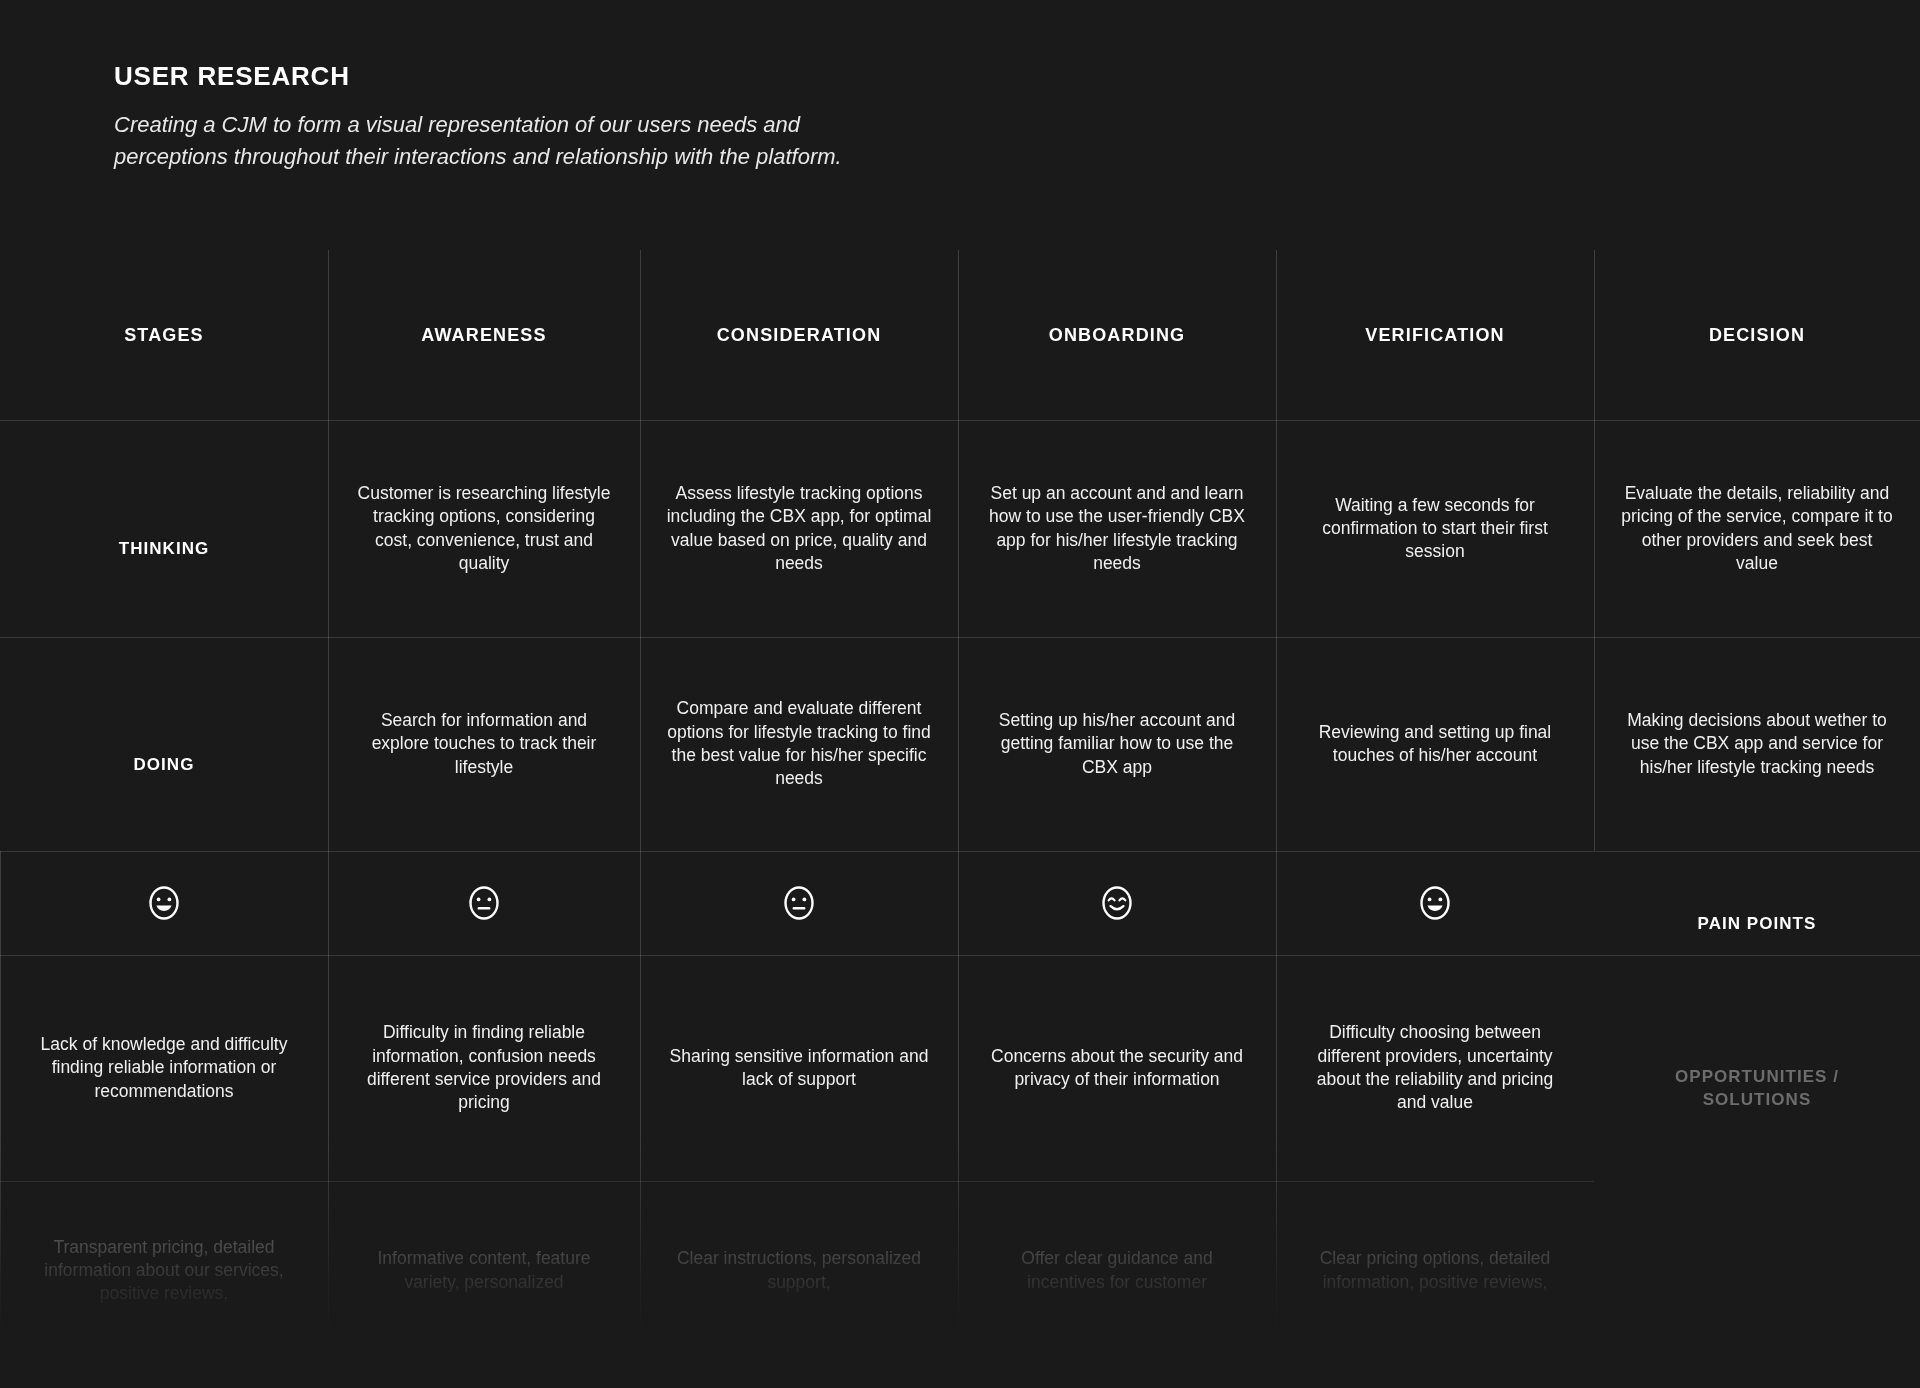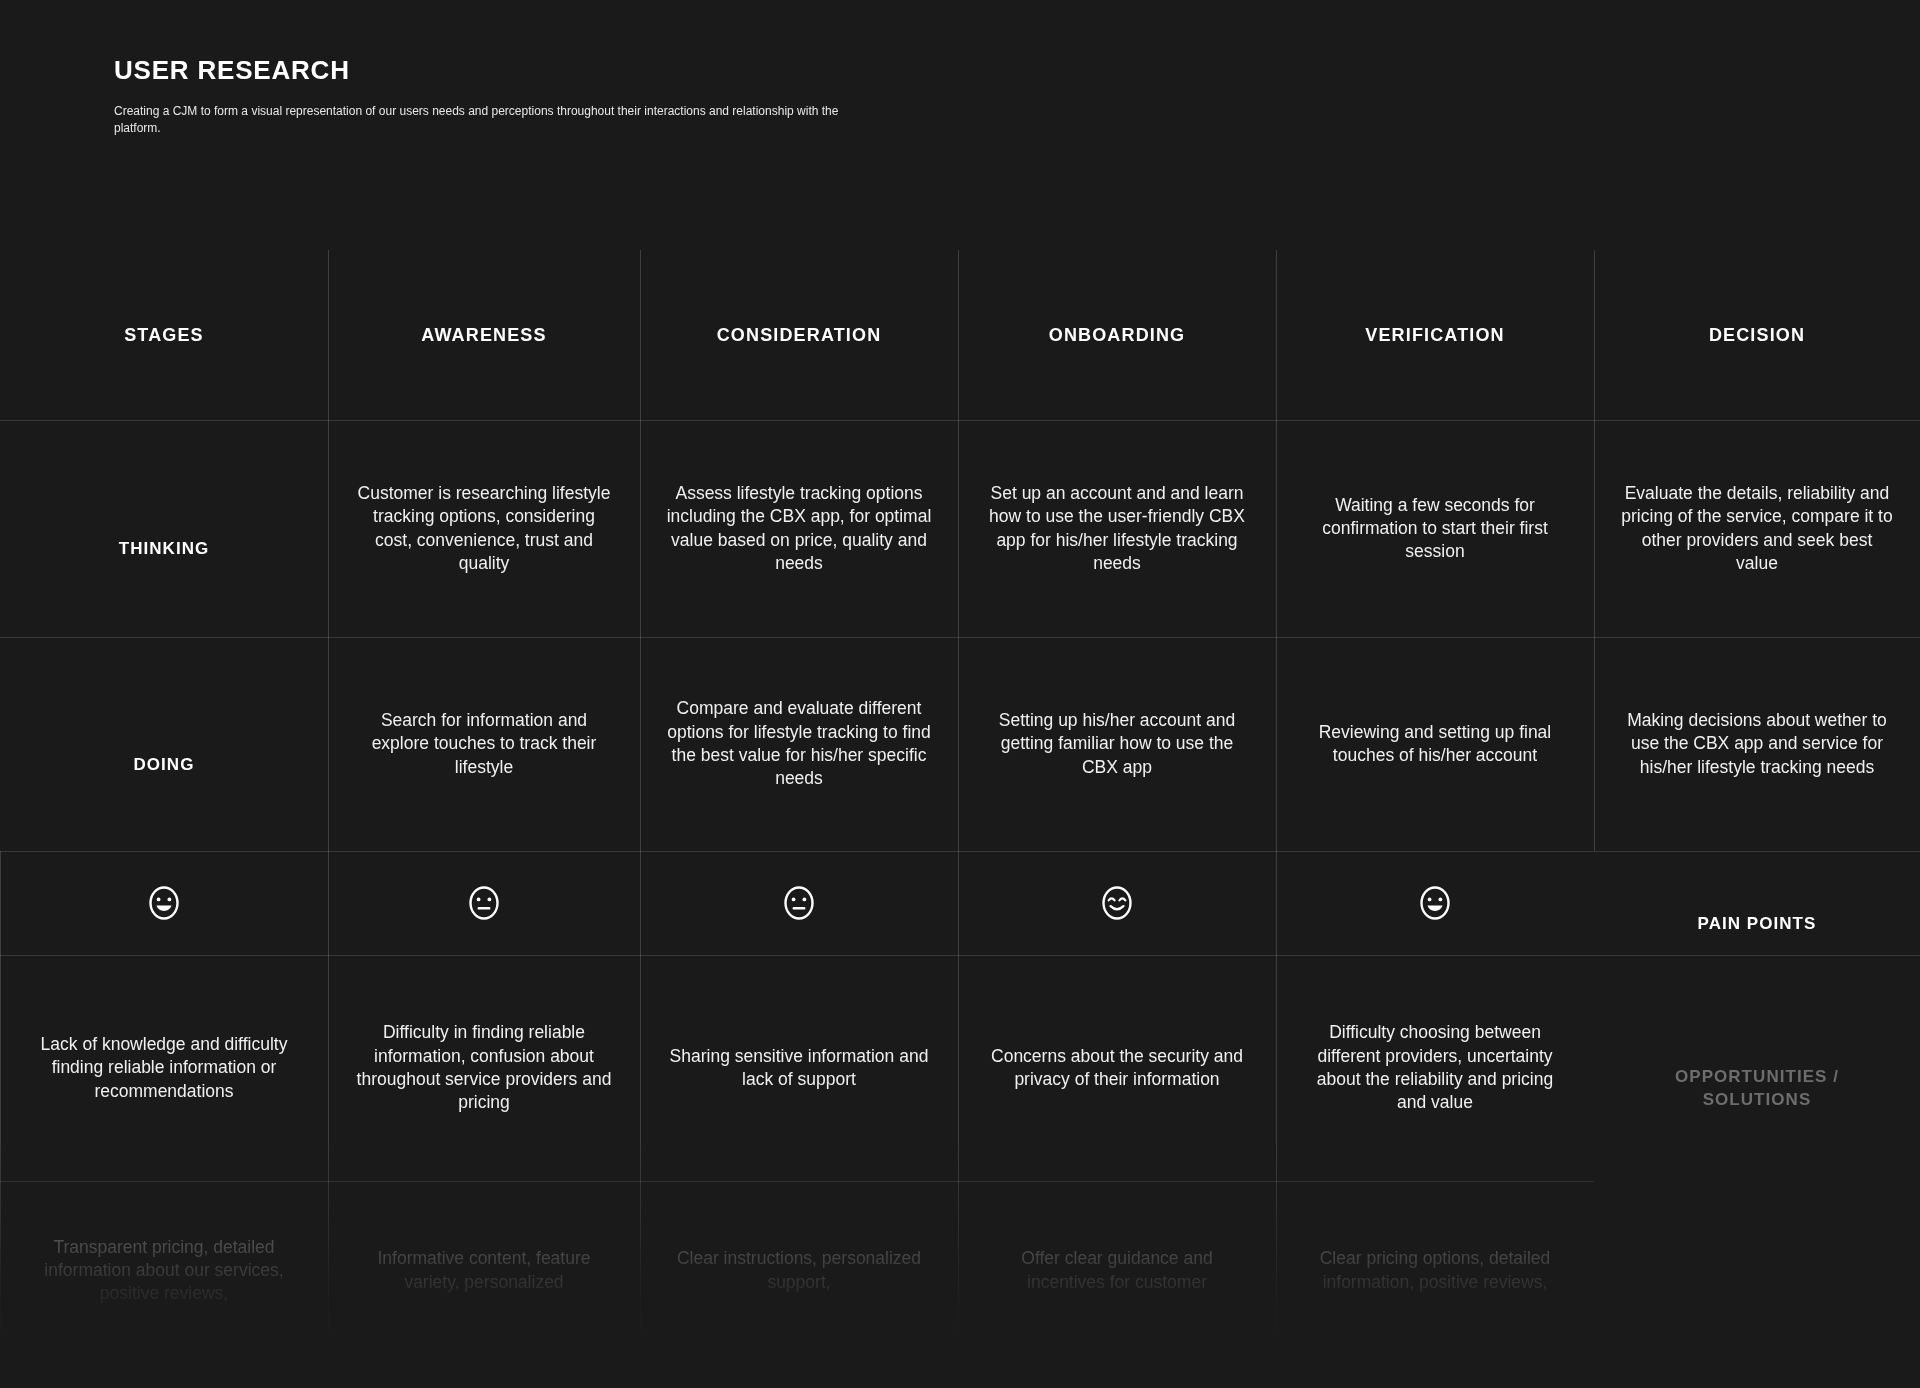--- a/index.html
+++ b/index.html
@@ -14,39 +14,40 @@
   body {
     font-family: "Liberation Sans", sans-serif;
     color: #ffffff;
     position: relative;
   }
 
   
   #header {
     position: absolute;
     left: 114px;
-    top: 56px;
+    top: 62px;
     width: 900px;
   }
 
   #title {
     font-size: 26px;
     font-weight: bold;
     letter-spacing: 0.8px;
     color: #ffffff;
     line-height: 1.1;
   }
 
   #subtitle {
     margin-top: 18px;
-    font-size: 12px;
+    font-size: 22px;
     line-height: 1.48;
     color: #e8e8e8;
     font-weight: 400;
     max-width: 740px;
+    font-style: italic;
   }
 
   
   #cjm {
     position: absolute;
     left: 0;
     top: 250px;
     width: 1920px;
     height: 1110px;
     display: grid;
@@ -250,21 +251,21 @@
         </svg>
       </span>
     </div>
     <div class="cell hline">
       <span class="row-label">PAIN POINTS</span>
     </div>
     <div class="cell vline hline">
       <span class="body-text">Lack of knowledge and difficulty finding reliable information or recommendations</span>
     </div>
     <div class="cell vline hline">
-      <span class="body-text">Difficulty in finding reliable information, confusion about throughout service providers and pricing</span>
+      <span class="body-text">Difficulty in finding reliable information, confusion needs different service providers and pricing</span>
     </div>
     <div class="cell vline hline">
       <span class="body-text">Sharing sensitive information and lack of support</span>
     </div>
     <div class="cell vline hline">
       <span class="body-text">Concerns about the security and privacy of their information</span>
     </div>
     <div class="cell vline hline">
       <span class="body-text">Difficulty choosing between different providers, uncertainty about the reliability and pricing and value</span>
     </div>

